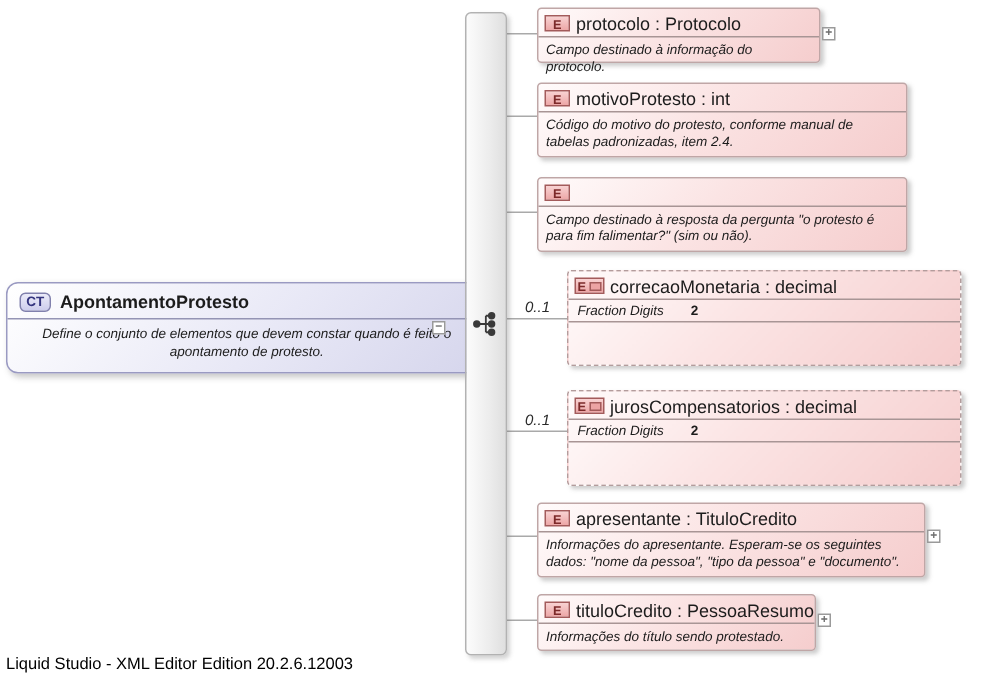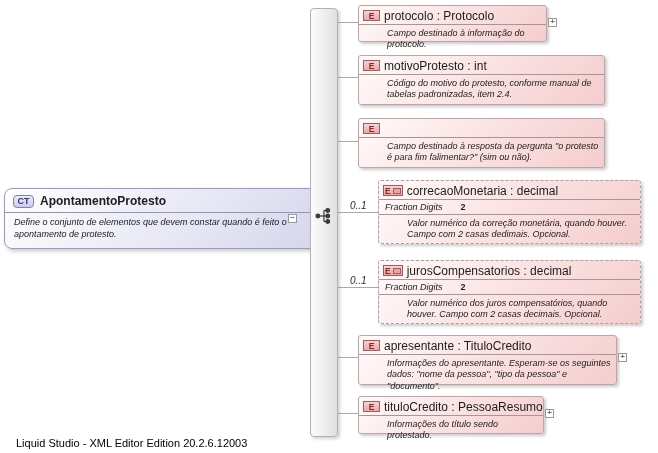--- a/index.html
+++ b/index.html
@@ -32,29 +32,30 @@
     border:1px solid #a35b5b;
   }
   .optdash { width:6px; height:4px; background:#eca3a3; border:1px solid #a35b5b; margin-left:2px; }
   .facetrow {
     display:flex; align-items:center; padding:1px 6px;
     border-bottom:1px solid #a89595; font-size:9px; color:#1c1c1c; height:12px;
   }
   .facet-label { font-style:italic; }
   .facet-value { font-weight:bold; margin-left:18px; }
   .desc {
-    padding:3px 5px 2px; font-size:9px; font-style:italic; color:#1c1c1c; line-height:1.25;margin-left:23px;
+    padding:3px 5px 2px; font-size:9px; font-style:italic; color:#1c1c1c; line-height:1.25;
   }
 
   
   .rootbox {
     position:absolute; left:4px; top:188px; width:321px; height:61px; box-sizing:border-box;
     border:1px solid #9a9ac2; border-radius:8px;
     background:linear-gradient(135deg,#ffffff 0%,#e8e8f6 55%,#d5d5ec 100%);
     box-shadow:2px 2px 4px rgba(110,110,110,0.4);
+    text-align:center;
   }
   .rootrow {
     display:flex; align-items:center; gap:6px; padding:4px 8px 3px;
     border-bottom:1px solid #9494b4; height:16px;
   }
   .badge-ct {
     flex:0 0 auto; display:flex; align-items:center; justify-content:center;
     width:21px; height:13px; box-sizing:border-box;
     font-size:9px; font-weight:bold; color:#34347e;
     background:linear-gradient(180deg,#ebebf9,#cdcdec);
@@ -74,21 +75,21 @@
 
   
   .toggle {
     position:absolute; width:9px; height:9px; box-sizing:border-box;
     background:#ffffff; border:1px solid #9a9a9a;
     color:#6e6e6e; font-size:8px; line-height:6px; text-align:center; font-weight:bold;
     cursor:pointer;
   }
 
   .card { position:absolute; font-size:10px; font-style:italic; color:#2a2a2a; }
-  .footer { position:absolute; left:16px; top:437px; font-size:11px; color:#000; }
+  .footer { position:absolute; left:4px; top:437px; font-size:11px; color:#000; }
 </style>
 </head>
 <body>
 
 <div class="canvas">
 
   <div class="hline" style="left:285px;top:218px;width:25px"></div>
   <div class="hline" style="left:338px;top:22px;width:20px"></div>
   <div class="hline" style="left:338px;top:77px;width:20px"></div>
   <div class="hline" style="left:338px;top:141px;width:20px"></div>
@@ -159,36 +160,34 @@
       <span class="badge-e">
           <span>E</span>
           <span class="optdash"></span>
         </span>
       <span class="etitle">correcaoMonetaria : decimal</span>
     </div>
     <div class="facetrow">
       <span class="facet-label">Fraction Digits</span>
       <span class="facet-value">2</span>
     </div>
-    <div class="desc">Valor numérico da correção monetária, quando houver. Campo com 2 casas dedimais. Opcional.</div>
   </div>
 
   <div class="ebox dashed" style="left:378px;top:260px;width:263px;height:64px">
     <div class="trow">
       <span class="badge-e">
           <span>E</span>
           <span class="optdash"></span>
         </span>
       <span class="etitle">jurosCompensatorios : decimal</span>
     </div>
     <div class="facetrow">
       <span class="facet-label">Fraction Digits</span>
       <span class="facet-value">2</span>
     </div>
-    <div class="desc">Valor numérico dos juros compensatórios, quando houver. Campo com 2 casas decimais. Opcional.</div>
   </div>
 
   <div class="ebox" style="left:358px;top:335px;width:259px;height:50px">
     <div class="trow">
       <span class="badge-e">
           <span>E</span>
         </span>
       <span class="etitle">apresentante : TituloCredito</span>
     </div>
     <div class="desc">Informações do apresentante. Esperam-se os seguintes dados: "nome da pessoa", "tipo da pessoa" e "documento".</div>

